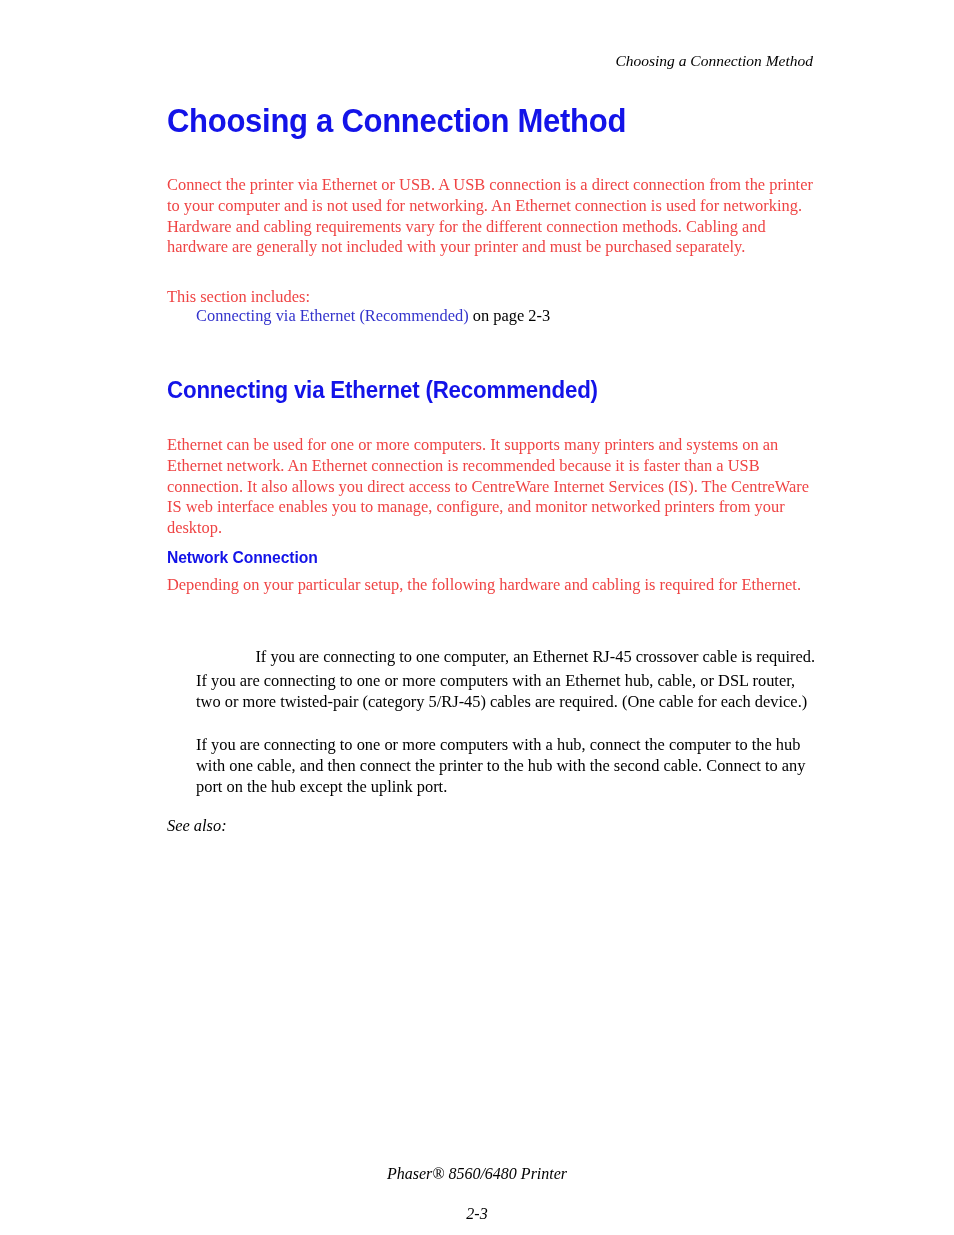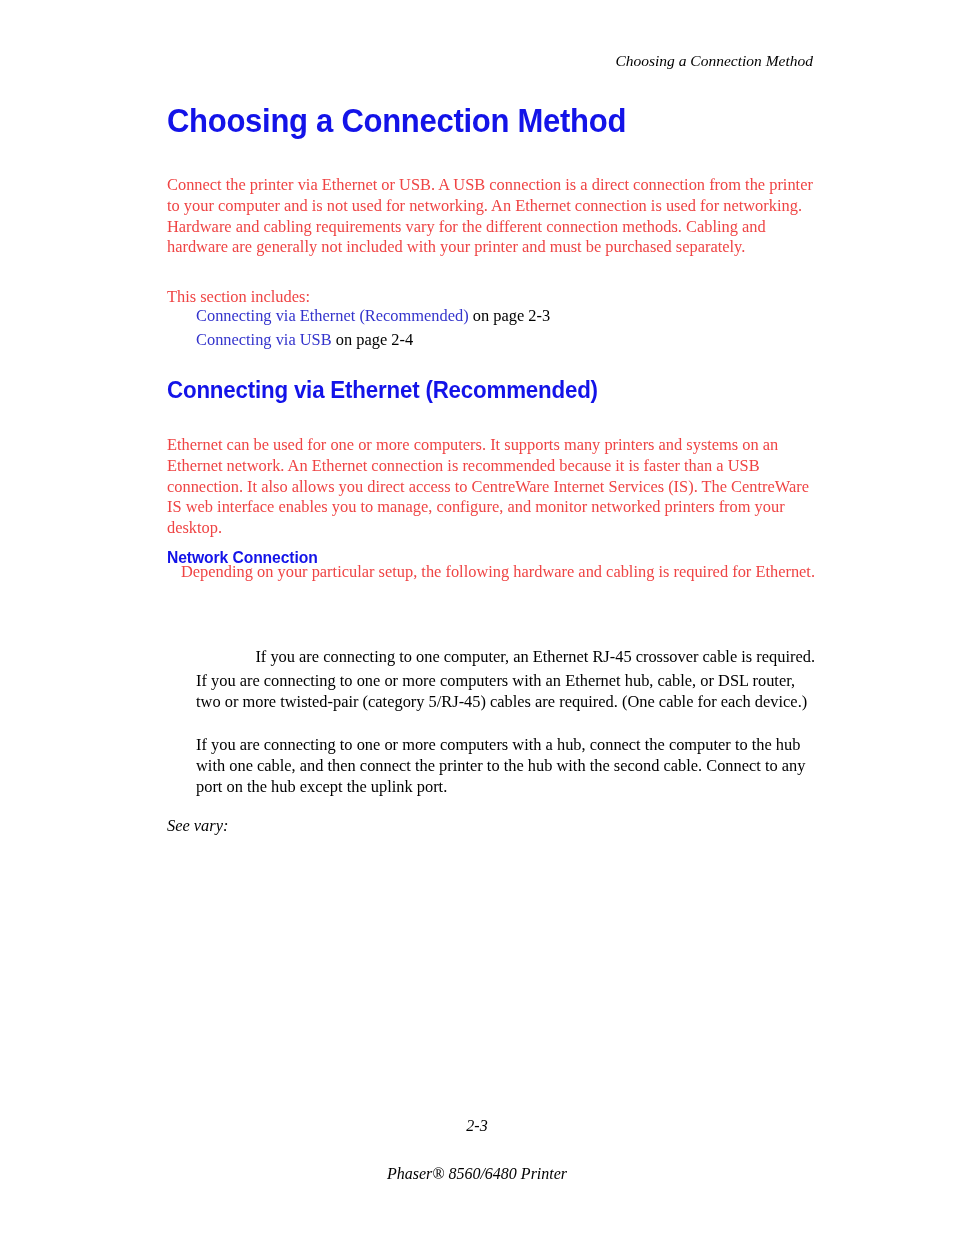--- a/index.html
+++ b/index.html
@@ -97,21 +97,21 @@
     line-height: 20.6px;
     text-align: left;
     color: #ef4444;
     font-family: Liberation Serif, serif;
   }
   .para.w-full { width: 648px; }
 
   .para-intro   { top: 159px; }
   .para-lead    { top: 271px; }
   .para-eth     { top: 419px; }
-  .para-depend  { top: 546px; margin-left: 14px; }
+  .para-depend  { top: 559px; }
 
   
   .link-list {
     position: absolute;
     left: 29px;
     font-size: 16.4px;
     line-height: 24.2px;
     color: #000000;
   }
   .link-list-includes { top: 304px; }
@@ -153,59 +153,56 @@
     left: 0;
     width: 954px;
     text-align: center;
     font-family: "Liberation Serif", "DejaVu Serif", serif;
     font-style: italic;
     font-size: 16px;
     color: #000000;
     line-height: 1.25;
   }
   .footer-product { top: 1164px; }
-  .footer-pageno  { top: 1116px; }
+  .footer-pageno  { top: 1204px; }
 </style>
 </head>
 <body>
 
 <div class="page">
 
   <div class="running-header">Choosing a Connection Method</div>
 
   <div class="content">
 
     <h1 class="doc-title">Choosing a Connection Method</h1>
 
     <p class="para w-full para-intro">Connect the printer via Ethernet or USB. A USB connection is a direct connection from the printer to your computer and is not used for networking. An Ethernet connection is used for networking. Hardware and cabling requirements vary for the different connection methods. Cabling and hardware are generally not included with your printer and must be purchased separately.</p>
 
     <p class="para para-lead">This section includes:</p>
 
     <div class="link-list link-list-includes">
       <div>
         <a class="xref" href="#">Connecting via Ethernet (Recommended)</a><span class="xref-suffix"> on page 2-3</span>
       </div>
-      <div>
-        <a class="xref" href="#">Connecting via USB</a><span class="xref-suffix"> on page 2-4</span>
-      </div>
     </div>
 
     <h2 class="section-title">Connecting via Ethernet (Recommended)</h2>
 
     <p class="para w-full para-eth">Ethernet can be used for one or more computers. It supports many printers and systems on an Ethernet network. An Ethernet connection is recommended because it is faster than a USB connection. It also allows you direct access to CentreWare Internet Services (IS). The CentreWare IS web interface enables you to manage, configure, and monitor networked printers from your desktop.</p>
 
     <h3 class="subsection-title">Network Connection</h3>
 
     <p class="para w-full para-depend">Depending on your particular setup, the following hardware and cabling is required for Ethernet.</p>
 
     <p class="indent-item indent-item-1">If you are connecting to one computer, an Ethernet RJ-45 crossover cable is required.</p>
     <p class="indent-item indent-item-2">If you are connecting to one or more computers with an Ethernet hub, cable, or DSL router, two or more twisted-pair (category 5/RJ-45) cables are required. (One cable for each device.)</p>
     <p class="indent-item indent-item-3">If you are connecting to one or more computers with a hub, connect the computer to the hub with one cable, and then connect the printer to the hub with the second cable. Connect to any port on the hub except the uplink port.</p>
 
-    <p class="see-also">See vary:</p>
+    <p class="see-also">See also:</p>
 
     <div class="link-list link-list-seealso">
     </div>
 
   </div>
 
   <div class="footer footer-product">Phaser® 8560/6480 Printer</div>
   <div class="footer footer-pageno">2-3</div>
 
 </div>

